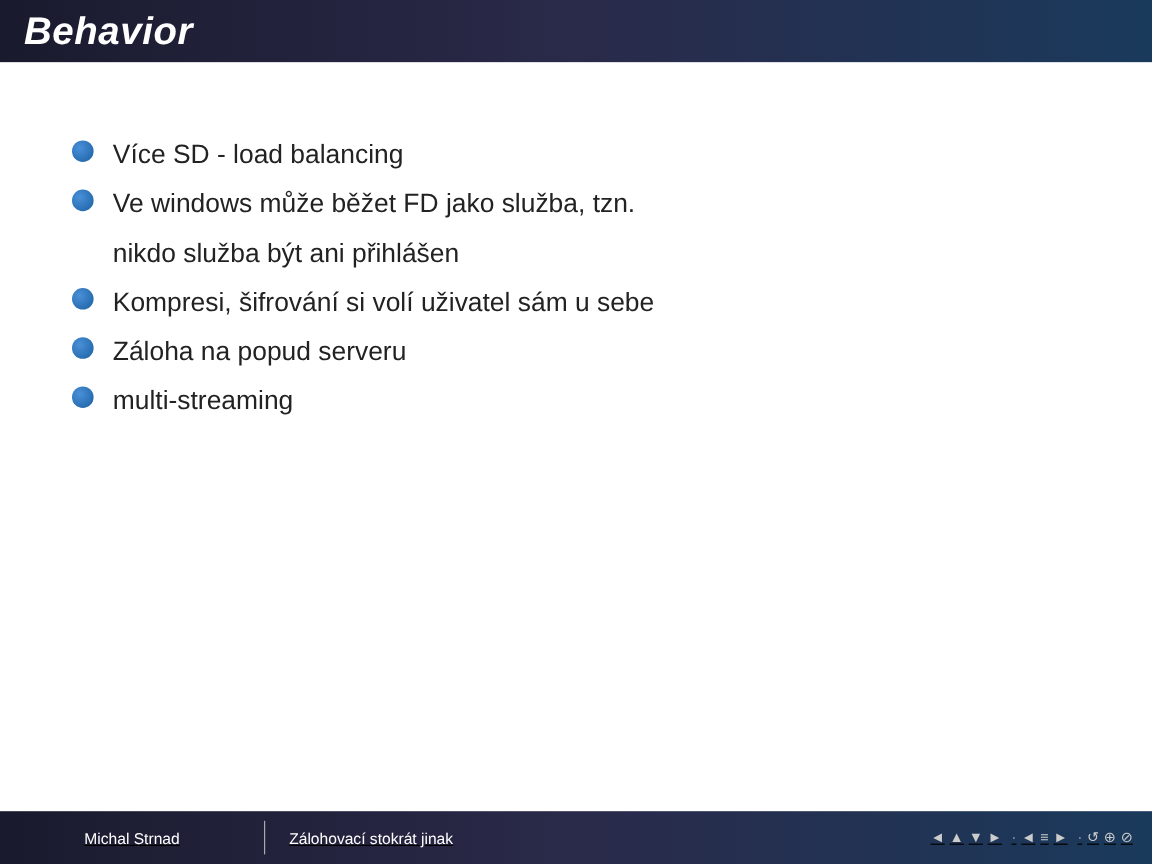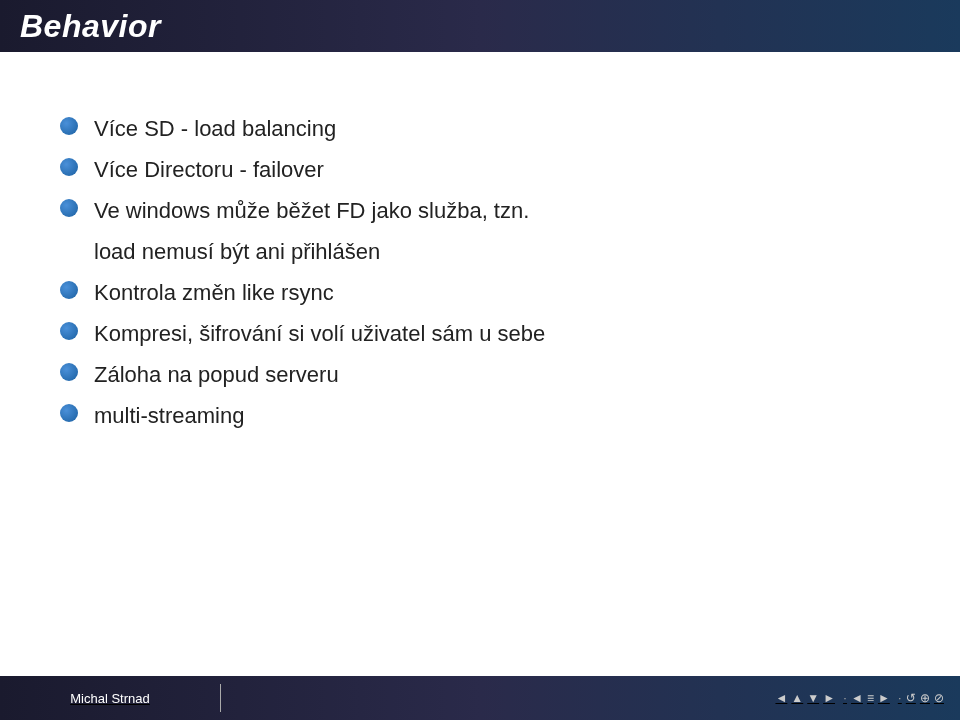--- a/index.html
+++ b/index.html
@@ -146,51 +146,44 @@
 </div>
 
 <div class="main-content">
   <ul class="bullet-list">
   <li class="bullet-item">
         <span class="bullet-icon"></span>
         <span class="bullet-text">Více SD - load balancing</span>
       </li>
       <li class="bullet-item">
         <span class="bullet-icon"></span>
-        <span class="bullet-text">Více Directoru - failover</span>
-      </li>
-      <li class="bullet-item">
-        <span class="bullet-icon"></span>
         <span class="bullet-text">Ve windows může běžet FD jako služba, tzn.</span>
       </li>
       <li class="sub-item">
-        <span class="bullet-text">load nemusí být ani přihlášen</span>
-      </li>
-      <li class="bullet-item">
-        <span class="bullet-icon"></span>
-        <span class="bullet-text">Kontrola změn like rsync</span>
+        <span class="bullet-text">nikdo služba být ani přihlášen</span>
       </li>
       <li class="bullet-item">
         <span class="bullet-icon"></span>
         <span class="bullet-text">Kompresi, šifrování si volí uživatel sám u sebe</span>
       </li>
       <li class="bullet-item">
         <span class="bullet-icon"></span>
         <span class="bullet-text">Záloha na popud serveru</span>
       </li>
       <li class="bullet-item">
         <span class="bullet-icon"></span>
         <span class="bullet-text">multi-streaming</span>
       </li>
     </ul>
 </div>
 
 <div class="footer">
   <span class="footer-left">Michal Strnad</span>
   <div class="footer-divider"></div>
+  <span class="footer-right">Zálohovací stokrát jinak</span>
   <div class="footer-nav">
     <span class="nav-icon">◄</span>
     <span class="nav-icon">▲</span>
     <span class="nav-icon">▼</span>
     <span class="nav-icon">►</span>
     <span style="color:#aaa;font-size:12px;margin-left:4px;">·</span>
     <span class="nav-icon">◄</span>
     <span class="nav-icon">≡</span>
     <span class="nav-icon">►</span>
     <span style="color:#aaa;font-size:12px;margin-left:4px;">·</span>

